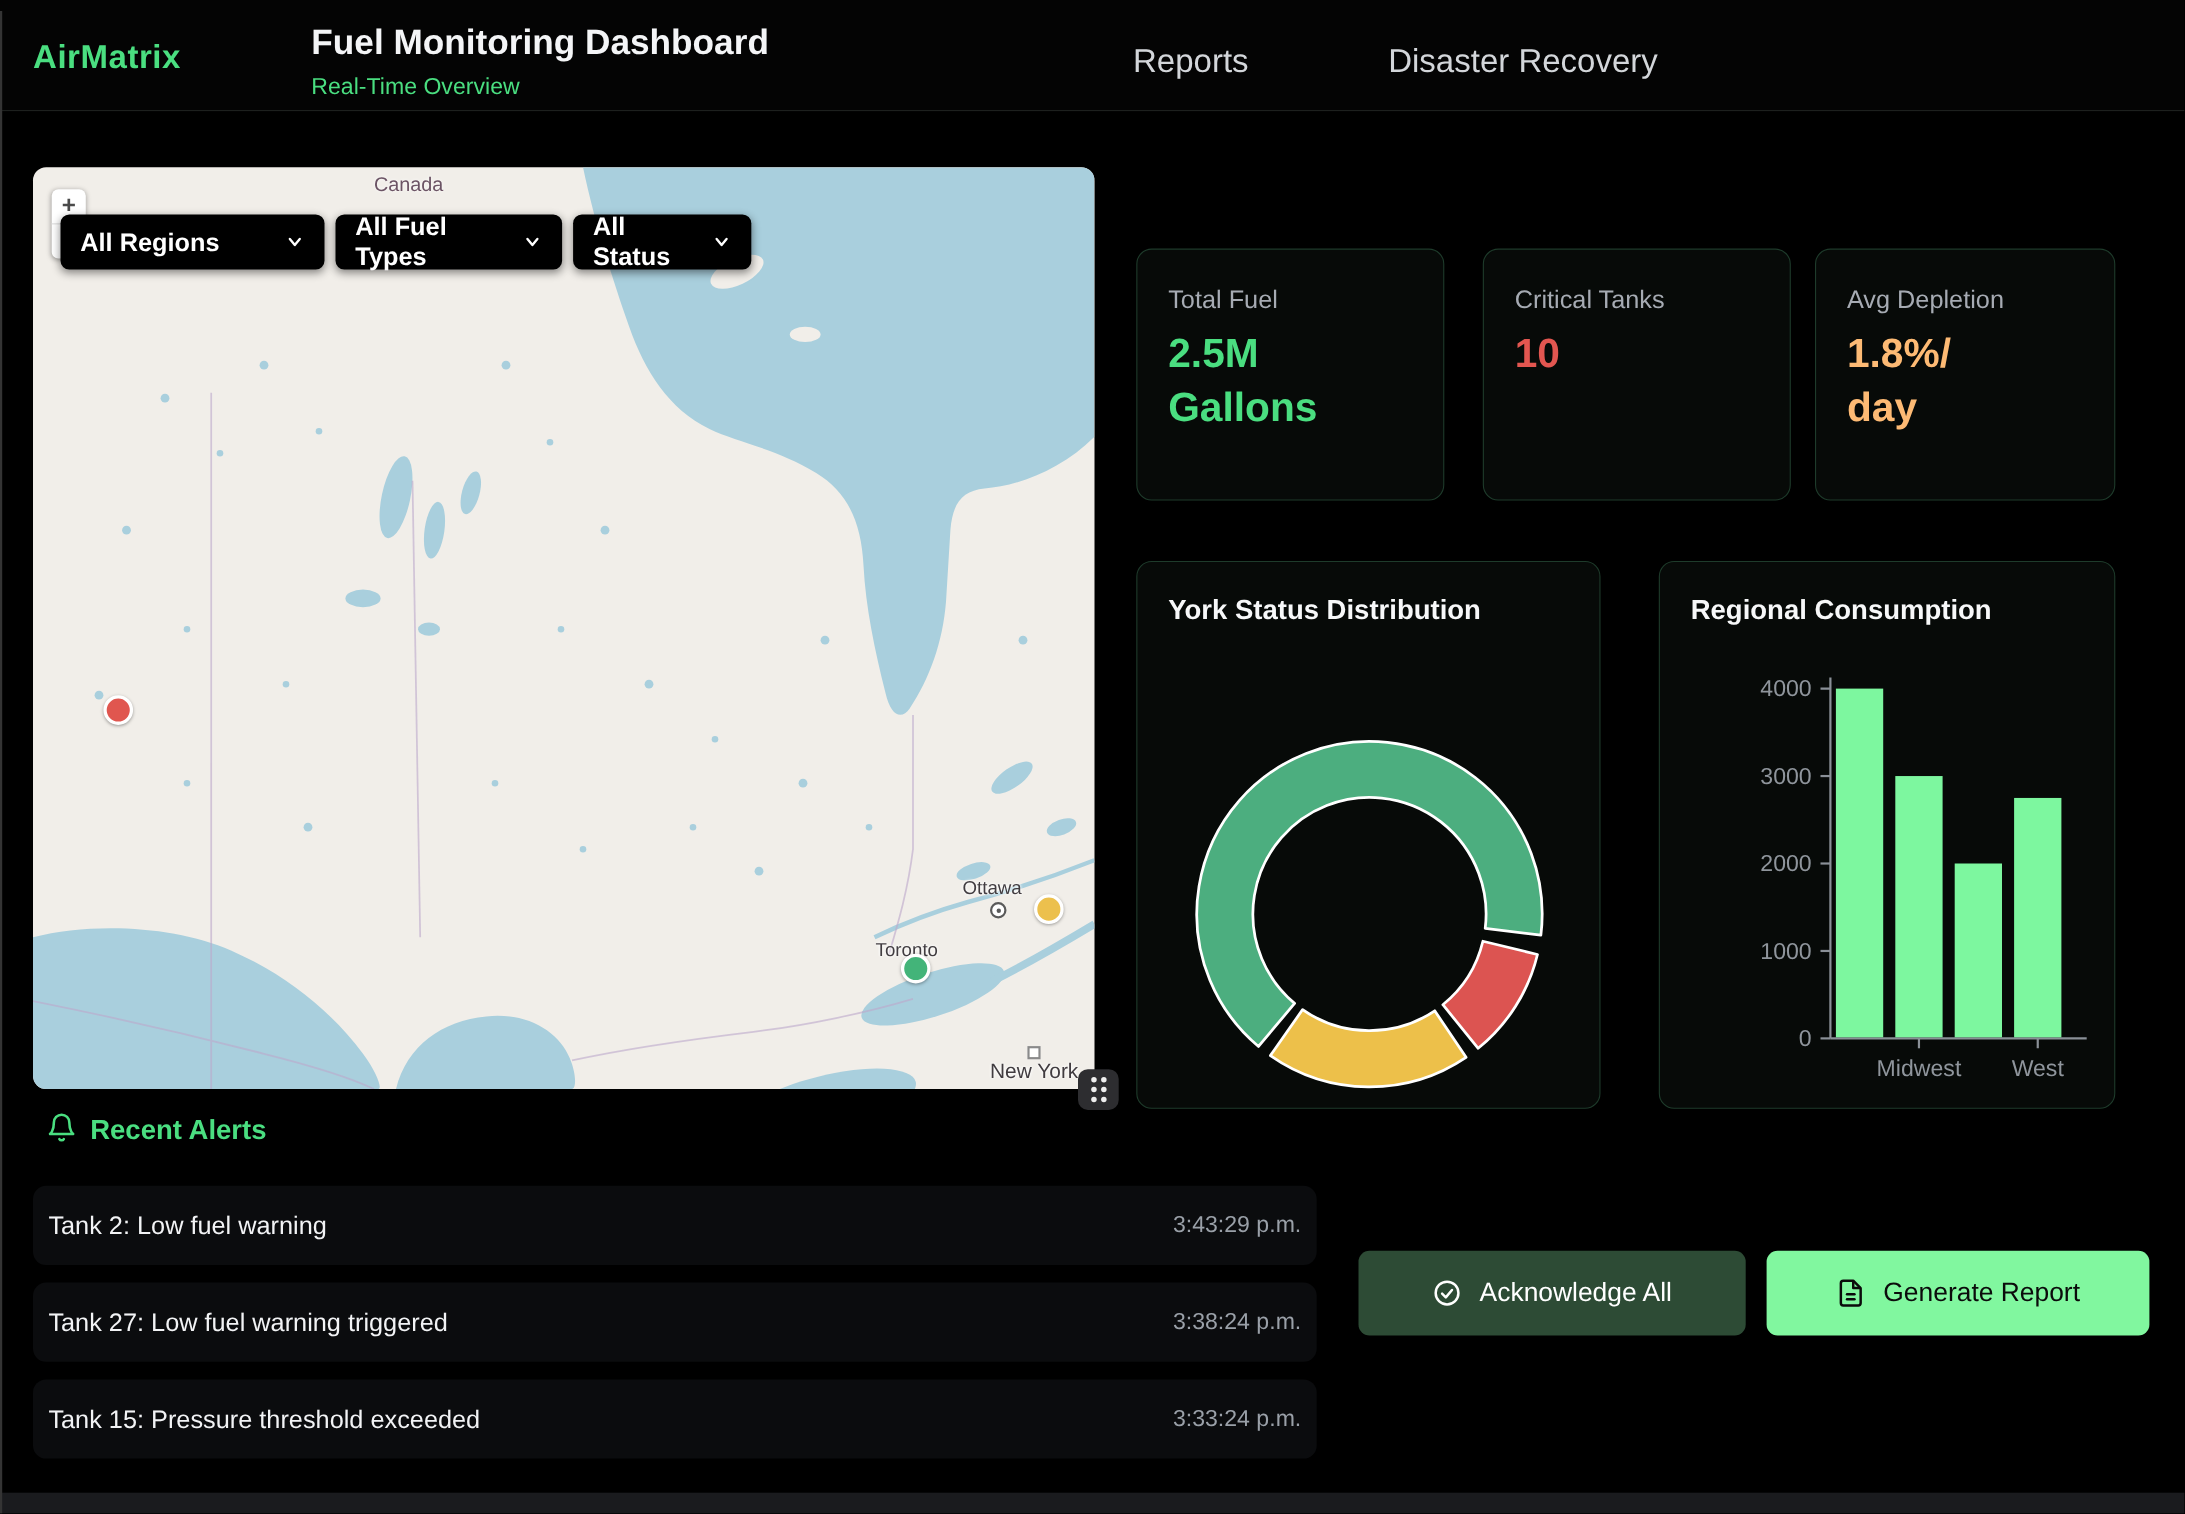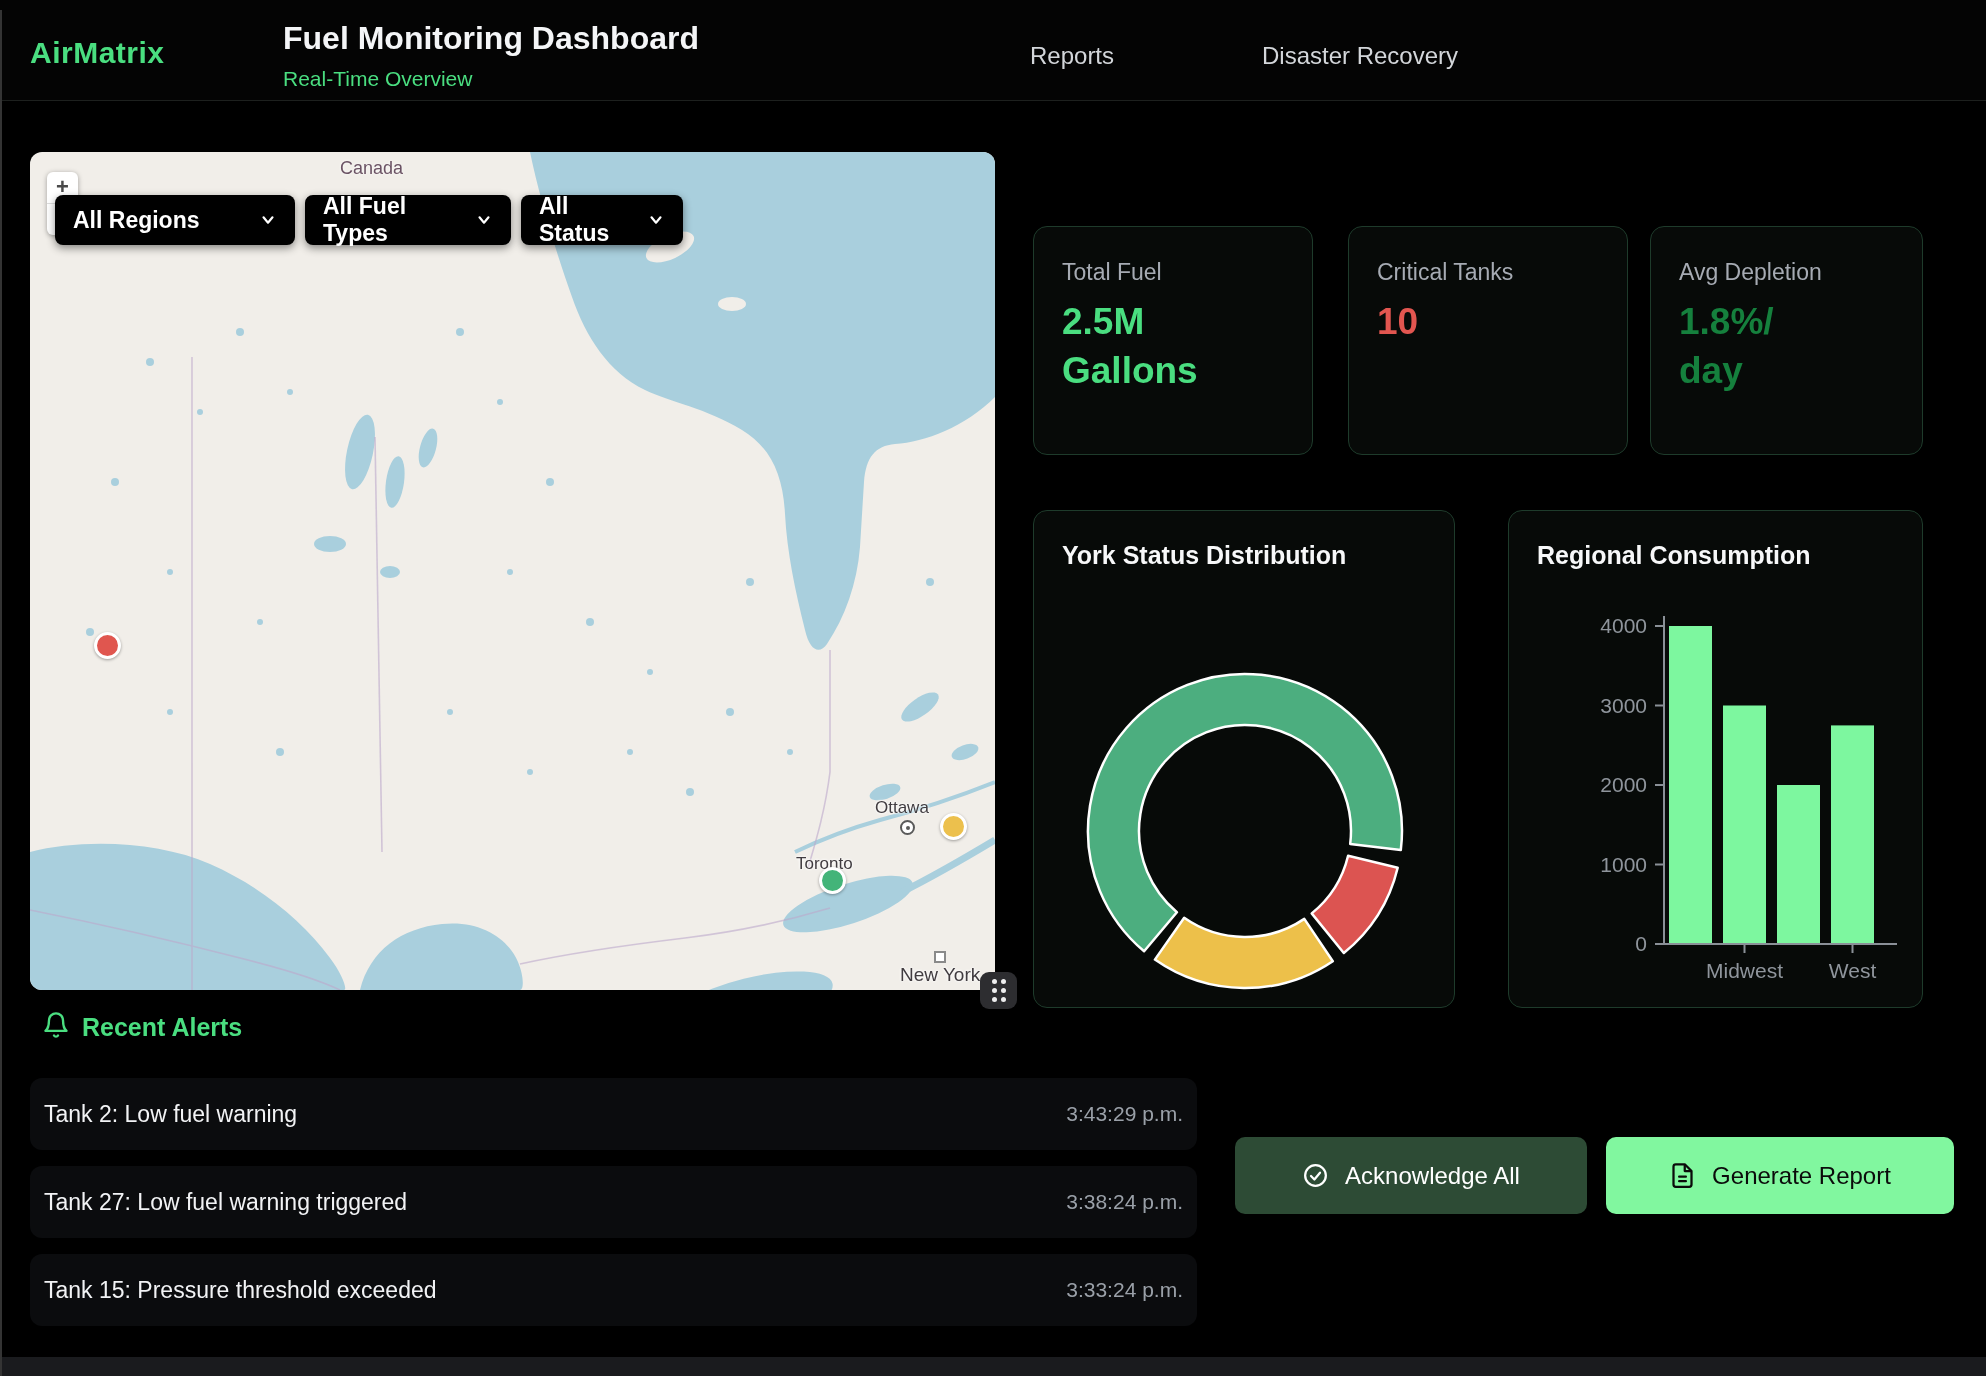--- a/index.html
+++ b/index.html
@@ -7,21 +7,21 @@
     width:1986px;height:1376px;position:relative;overflow:hidden;
     background:#000;color:#fff;
     font-family:"Liberation Sans", sans-serif;
   }
   
   .header{position:absolute;left:0;top:0;width:1986px;height:100px;background:#040404;border-bottom:1px solid #1d201e;}
   .logo{position:absolute;left:30px;top:36px;font-size:30px;font-weight:bold;color:#4ade80;letter-spacing:.5px;}
   .title-wrap{position:absolute;left:283px;top:20px;}
   .page-title{font-size:32px;font-weight:bold;color:#f4f5f7;}
   .page-subtitle{font-size:21px;color:#4ade80;margin-top:10px;}
-  .nav-item{position:absolute;top:0;height:112px;line-height:112px;font-size:24px;color:#d3d6da;cursor:pointer;text-align:right;}
+  .nav-item{position:absolute;top:0;height:112px;line-height:112px;font-size:30px;color:#d3d6da;cursor:pointer;text-align:right;}
   #nav-reports{left:1030px;} #nav-dr{left:1262px;} #nav-um{left:1648px;}
 
   
   .map{position:absolute;left:30px;top:152px;width:965px;height:838px;border-radius:12px;overflow:hidden;background:#f1eee9;}
   .map svg.geo{position:absolute;left:0;top:0;}
   .map-country-label{position:absolute;left:310px;top:6px;font-size:18px;color:#6b5364;text-shadow:0 0 3px #fff;}
   .city-label{position:absolute;font-size:17px;color:#413c40;text-shadow:0 0 3px #fff,0 0 3px #fff;}
   #lbl-ottawa{left:845px;top:646px;}
   #lbl-toronto{left:766px;top:702px;}
   #lbl-newyork{left:870px;top:812px;font-size:19px;}
@@ -202,21 +202,21 @@
 <div class="card" id="kpi-0">
   <div class="kpi-label">Total Fuel</div>
   <div class="kpi-value" style="color: rgb(74, 222, 128);">2.5M Gallons</div>
 </div>
 <div class="card" id="kpi-1">
   <div class="kpi-label">Critical Tanks</div>
   <div class="kpi-value" style="color: rgb(226, 86, 80);">10</div>
 </div>
 <div class="card" id="kpi-2">
   <div class="kpi-label">Avg Depletion</div>
-  <div class="kpi-value" style="color: #15803d;">1.8%/day</div>
+  <div class="kpi-value" style="color: #fdba74;">1.8%/day</div>
 </div>
 
 <div class="card" id="donut-card">
   <div class="card-title">York Status Distribution</div>
   <svg class="chart" id="donut-svg" width="422" height="498" viewBox="0 0 422 498">
       <path d="M110.1,440.3 A157,157 0 1 1 366.8,339.1 L316.2,332.9 A106,106 0 1 0 142.9,401.2 Z" fill="#4cae7f" stroke="#ffffff" stroke-width="2.5" stroke-linejoin="round"></path>
       <path d="M363.7,356.7 A157,157 0 0 1 309.8,442.0 L277.7,402.4 A106,106 0 0 0 314.1,344.7 Z" fill="#dc5451" stroke="#ffffff" stroke-width="2.5" stroke-linejoin="round"></path>
       <path d="M298.8,450.2 A157,157 0 0 1 120.9,448.6 L150.2,406.8 A106,106 0 0 0 270.3,407.9 Z" fill="#edc04a" stroke="#ffffff" stroke-width="2.5" stroke-linejoin="round"></path>
     </svg>
 </div>

